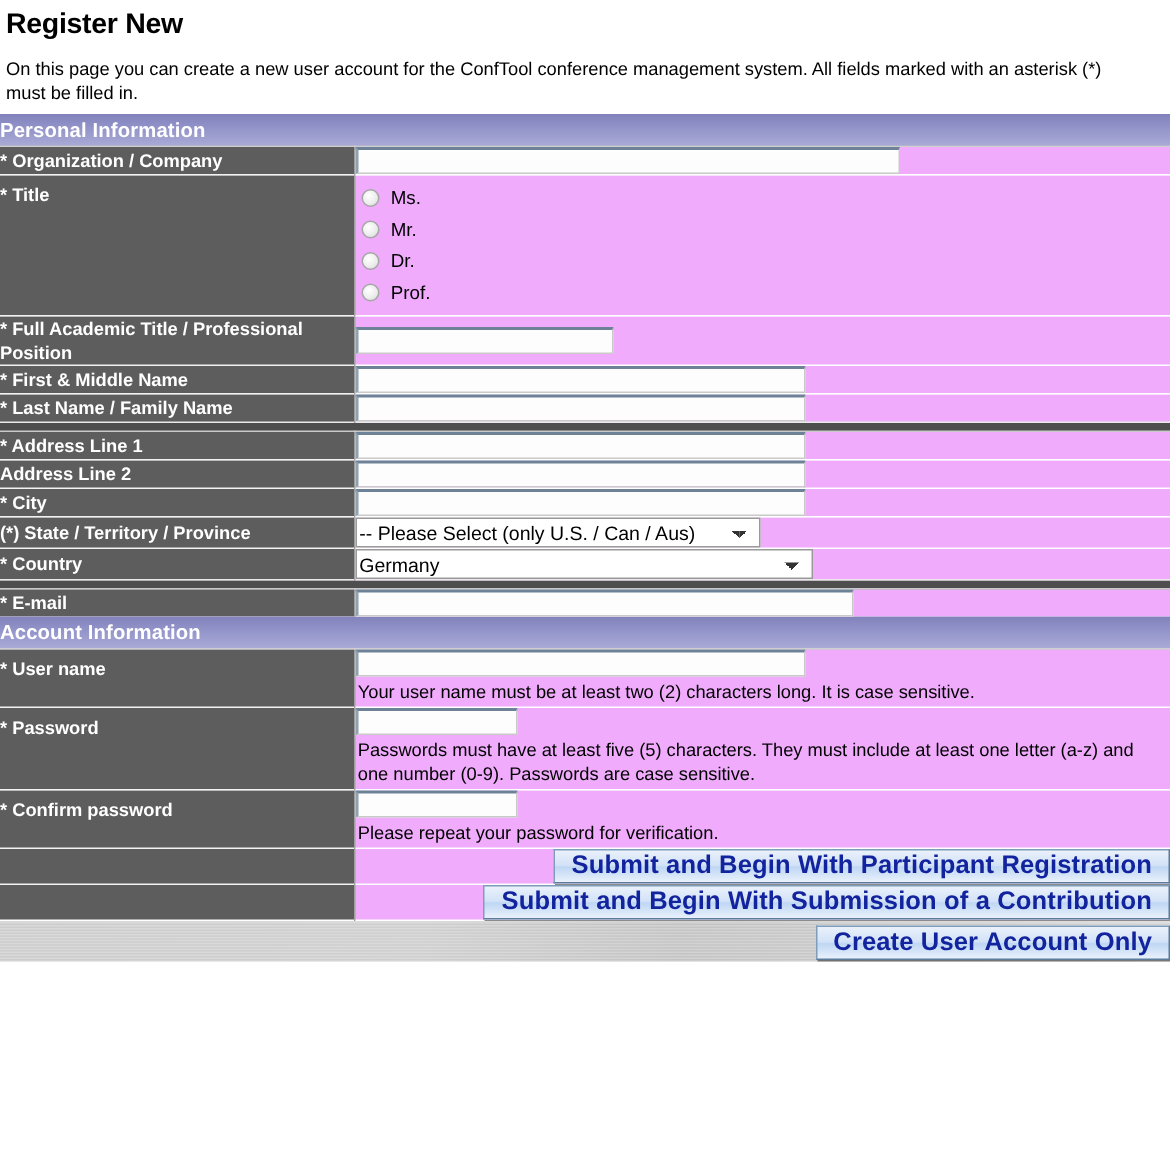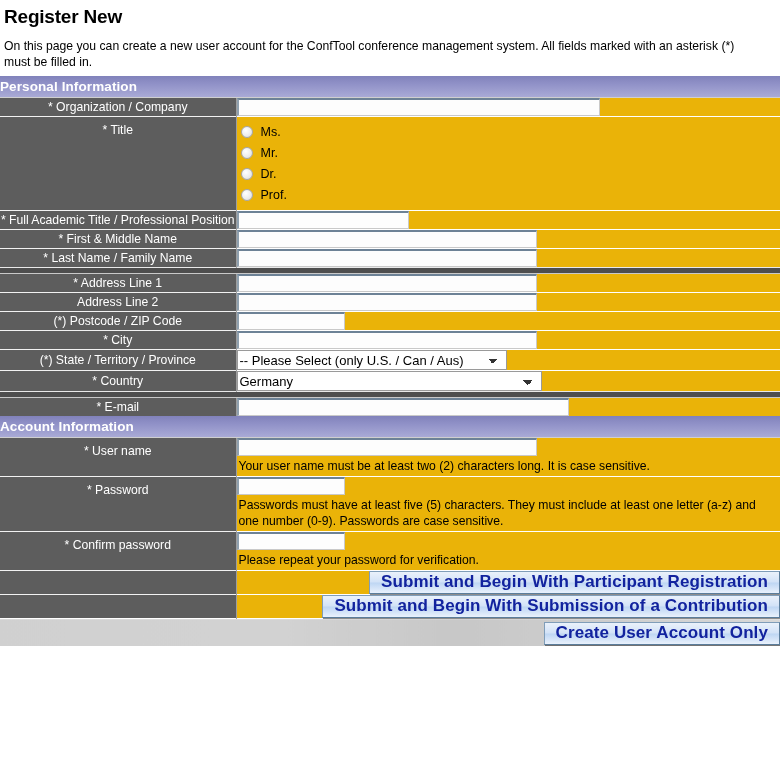--- a/index.html
+++ b/index.html
@@ -52,35 +52,35 @@
     height: 21px;
     padding: 0 0 1px 6px;
     border-bottom: 1px solid #cfcfcf;
     letter-spacing: 0.1px;
   }
 
   
   .lbl {
     background: #5d5d5d;
     color: #ffffff;
-    text-align: center;
+    text-align: left;
     padding: 3px 4px 3px 4px;
     font-size: 12.2px;
-    font-weight: normal;
+    font-weight: bold;
     line-height: 16px;
     border-top: 1px solid #f2f2f2;
     border-right: 1px solid #9e9e9e;
     width: 236px;
     vertical-align: middle;
   }
   .lbl.top { vertical-align: top; padding-top: 5px; }
 
   
   .fld {
-    background: #eab308;
+    background: #f0abfc;
     padding: 3px 0 3px 2px;
     border-top: 1px solid #ffffff;
     vertical-align: middle;
   }
   .fld.top { vertical-align: top; }
 
   
   .sep td {
     background: #4e4e4e;
     height: 5px;
@@ -277,26 +277,20 @@
       </td>
     </tr>
 
     <tr>
       <td class="lbl">Address Line 2</td>
       <td class="fld">
         <input class="txt w300" type="text" value="" style="">
       </td>
     </tr>
 
-    <tr>
-      <td class="lbl">(*) Postcode / ZIP Code</td>
-      <td class="fld">
-        <input class="txt w108" type="text" value="" style="">
-      </td>
-    </tr>
 
     <tr>
       <td class="lbl">* City</td>
       <td class="fld">
         <input class="txt w300" type="text" value="" style="">
       </td>
     </tr>
 
     <tr>
       <td class="lbl">(*) State / Territory / Province</td>

